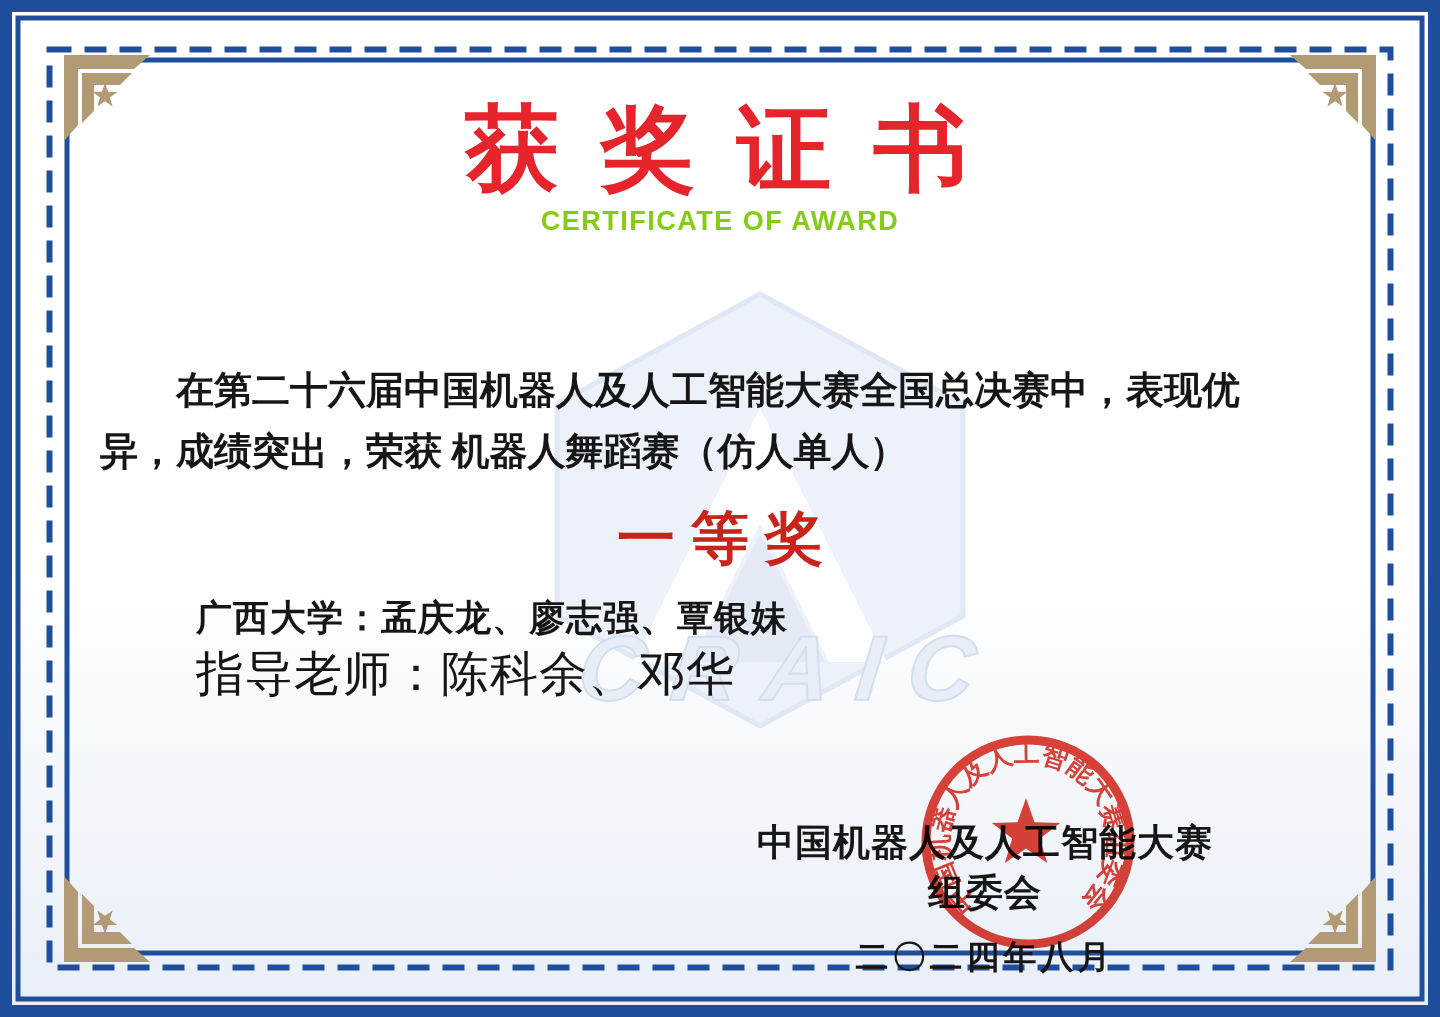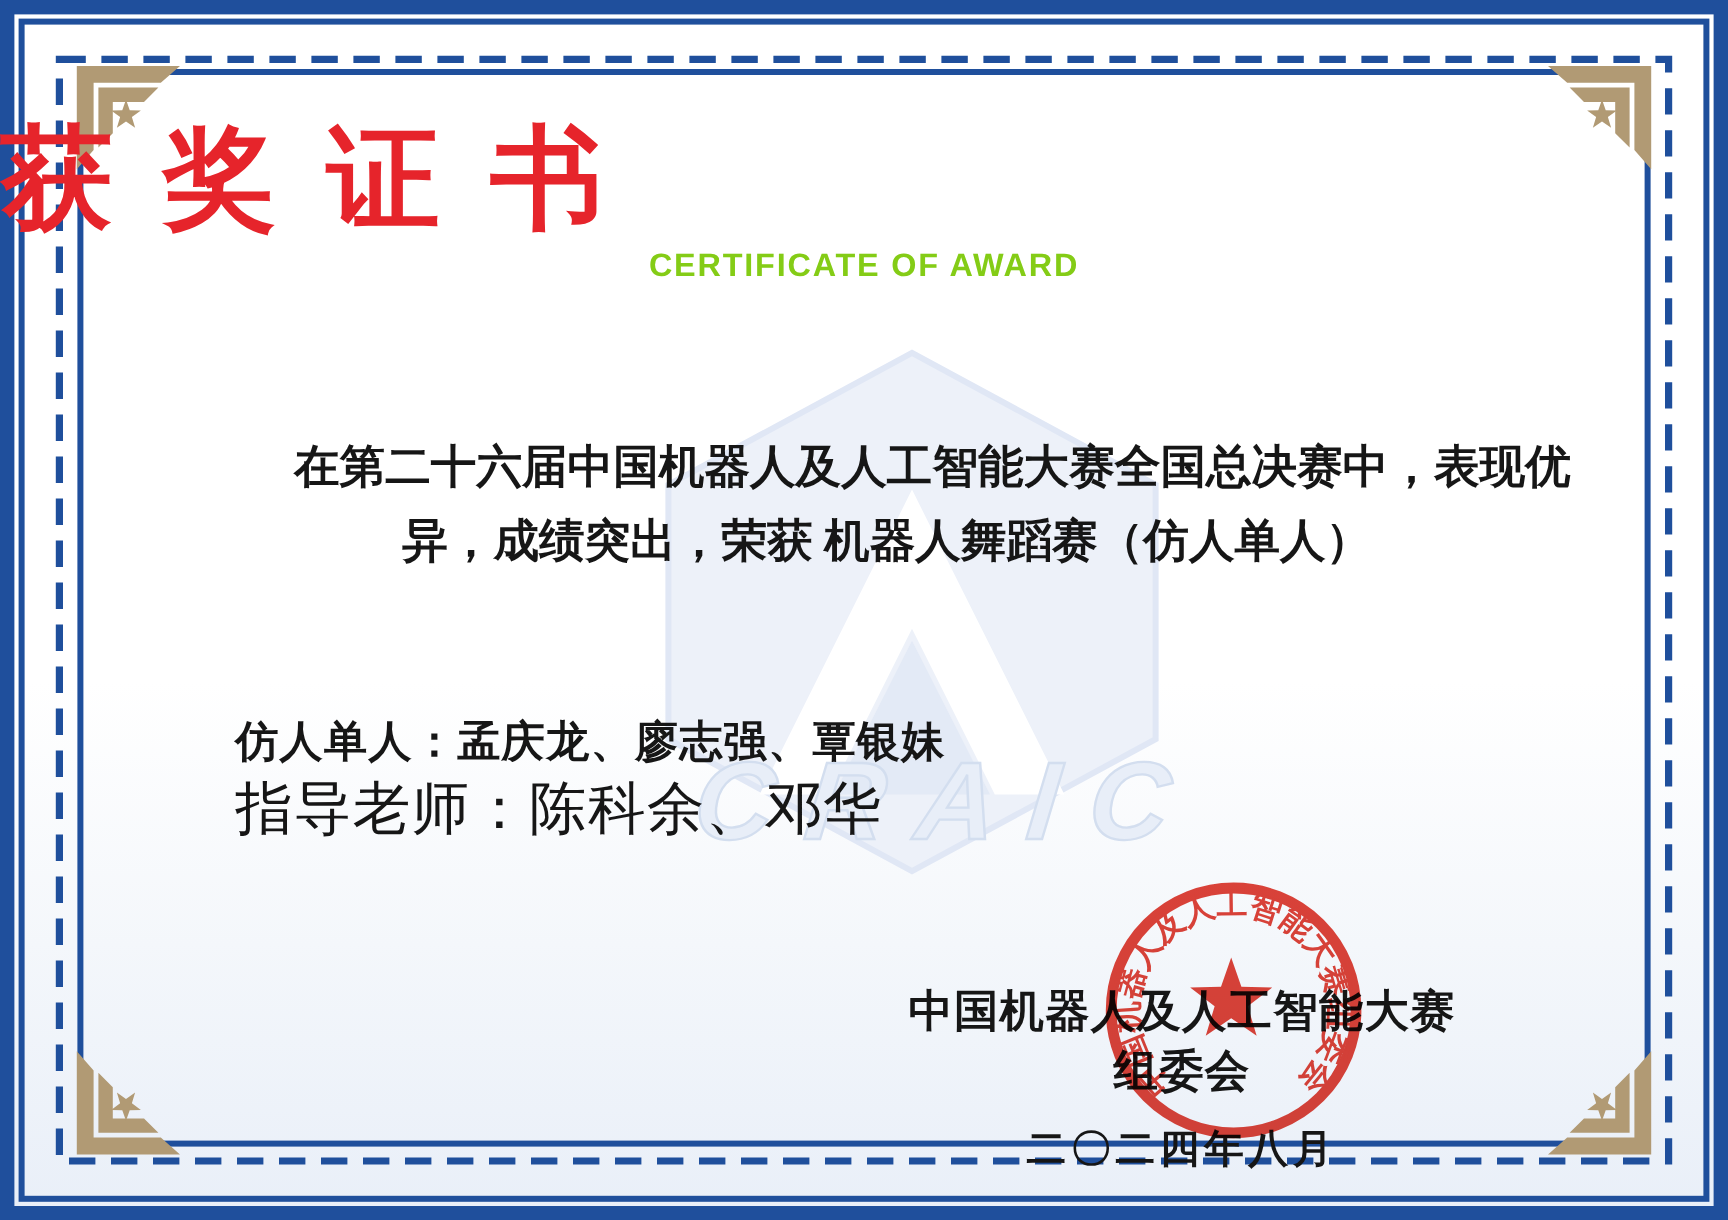--- a/index.html
+++ b/index.html
@@ -16,33 +16,33 @@
   .watermark{position:absolute;left:0;top:0;width:100%;height:100%;z-index:1;}
   .wm-hex{position:absolute;left:535px;top:290px;}
   .wm-text{
     position:absolute;left:450px;top:616px;width:680px;text-align:center;
     font-family:"Liberation Sans", sans-serif;font-weight:800;font-style:italic;
     font-size:92px;letter-spacing:26px;white-space:nowrap;
     color:#e8eef8;-webkit-text-stroke:2px #d3deef;transform:skewX(-6deg);
   }
   .content{position:absolute;left:0;top:0;width:100%;height:100%;z-index:4;color:#161616;}
   .title{
-    position:absolute;left:0;top:100px;width:100%;
+    position:absolute;left:0;top:100px;width:100%;text-align:center;
     font-family:"Liberation Sans", sans-serif;font-weight:700;
     font-size:94px;line-height:1.05;color:#e6242b;letter-spacing:8px;
   }
   .subtitle{
     position:absolute;left:0;top:206px;width:100%;text-align:center;
     font-family:"Liberation Sans", sans-serif;font-weight:700;
     font-size:27px;color:#84cc16;letter-spacing:1.5px;
   }
   .recipient{position:absolute;left:114px;top:298px;font-size:37px;font-weight:600;}
   .bodytext{
-    position:absolute;left:132px;top:360px;width:1214px;
-    font-size:38px;line-height:61px;font-weight:600;text-indent:76px;text-align:center;
+    position:absolute;left:100px;top:360px;width:1214px;
+    font-size:38px;line-height:61px;font-weight:600;text-indent:76px;text-align:left;
   }
   .award{
     position:absolute;left:0;top:500px;width:100%;text-align:center;
     font-size:58px;font-weight:700;color:#c9241a;letter-spacing:16px;text-indent:16px;
   }
   .team-line{position:absolute;left:196px;top:594px;font-size:36px;font-weight:600;letter-spacing:1px;}
   .teacher-line{position:absolute;left:196px;top:642px;font-size:48px;font-weight:400;letter-spacing:1px;}
   .issue-line{position:absolute;left:196px;top:718px;font-size:36px;font-weight:600;letter-spacing:1px;}
   .signature{position:absolute;left:740px;top:818px;width:490px;text-align:center;}
   .issuer{font-size:37px;font-weight:600;letter-spacing:1px;}
@@ -79,21 +79,22 @@
     <use href="#corner" transform="translate(64,55)"></use>
     <use href="#corner" transform="translate(1376,55) scale(-1,1)"></use>
     <use href="#corner" transform="translate(64,962) scale(1,-1)"></use>
     <use href="#corner" transform="translate(1376,962) scale(-1,-1)"></use>
   </svg>
 
   <div class="content">
     <div class="title">获 奖 证 书</div>
     <div class="subtitle">CERTIFICATE OF AWARD</div>
     <div class="bodytext">在第二十六届中国机器人及人工智能大赛全国总决赛中，表现优异，成绩突出，荣获 机器人舞蹈赛（仿人单人）</div>
-    <div class="team-line"><span>仿人单人：</span><span>孟庆龙、廖志强、覃银妹</span></div>
+    <div class="award">一等奖</div>
+    <div class="team-line"><span>广西大学：</span><span>孟庆龙、廖志强、覃银妹</span></div>
     <div class="teacher-line"><span>指导老师：</span><span>陈科余、邓华</span></div>
     <div class="signature">
       <div class="issuer">中国机器人及人工智能大赛组委会</div>
       <div class="date">二〇二四年八月</div>
     </div>
   </div>
 
   <svg class="seal" width="232" height="232" viewBox="0 0 232 232">
     <circle cx="116" cy="114" r="102" fill="none" stroke="#df392e" stroke-width="9"></circle>
     <polygon points="114,70 122.5,94.3 148.2,94.9 127.8,110.5 135.2,135.1 114,120.5 92.8,135.1 100.2,110.5 79.8,94.9 105.5,94.3" fill="#df392e"></polygon>

